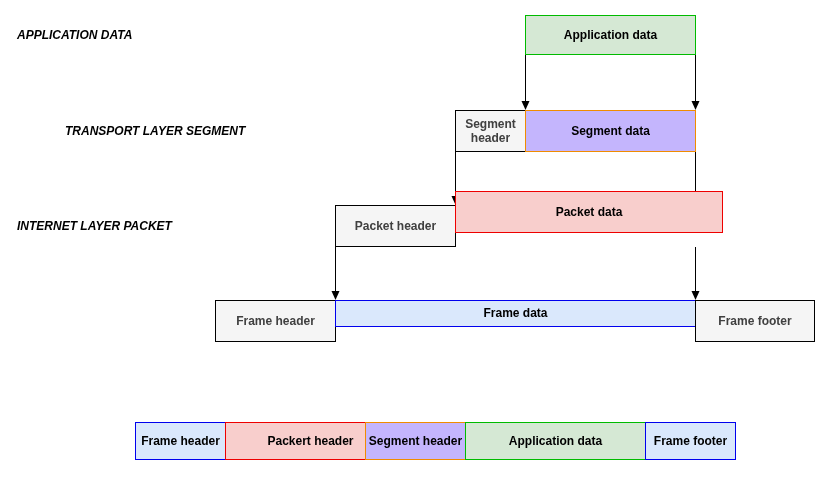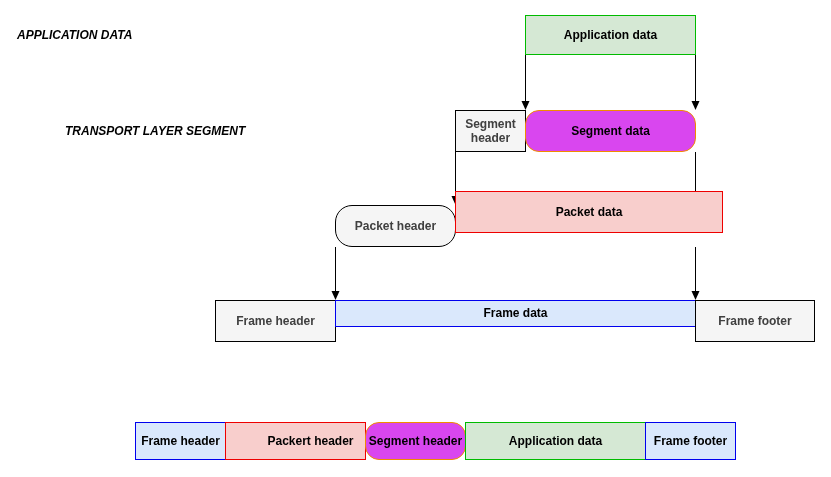--- a/index.html
+++ b/index.html
@@ -34,37 +34,38 @@
     align-items: center;
     justify-content: center;
     text-align: center;
     font-size: 12px;
     color: #000000;
     line-height: 1.2;
     padding: 2px;
   }
   .box.gray   { background: #f5f5f5; border-color: #000000; color: #404040; }
   .box.green  { background: #d5e8d4; border-color: #00bb00; }
-  .box.orange { background: #d946ef; border-color: #f08c00; border-radius: 14px; }
+  .box.orange { background: #c4b5fd; border-color: #f08c00; }
   .box.red    { background: #f8cecc; border-color: #ee0000; }
   .box.blue   { background: #dae8fc; border-color: #0000ee; }
   .arrows {
     position: absolute;
     left: 0;
     top: 0;
     pointer-events: none;
   }
 </style>
 </head>
 <body>
 
 <div class="canvas">
 
   <div class="row-label" style="top:15px; height:40px;">APPLICATION DATA</div>
   <div class="row-label" style="top:110px; height:42px;margin-left:48px;">TRANSPORT LAYER SEGMENT</div>
+  <div class="row-label" style="top:205px; height:42px;">INTERNET LAYER PACKET</div>
 
   <svg class="arrows" width="831" height="477">
     <g stroke="#000000" stroke-width="1" fill="none">
       <line x1="525.5" y1="55" x2="525.5" y2="102"></line>
       <line x1="695.5" y1="55" x2="695.5" y2="102"></line>
       <line x1="455.5" y1="152" x2="455.5" y2="197"></line>
       <line x1="695.5" y1="152" x2="695.5" y2="197"></line>
       <line x1="335.5" y1="247" x2="335.5" y2="292"></line>
       <line x1="695.5" y1="247" x2="695.5" y2="292"></line>
     </g>
@@ -82,21 +83,21 @@
     <span>Application data</span>
   </div>
 
   <div class="box gray" style="left:455px; top:110px; width:71px; height:42px;">
     <span>Segment header</span>
   </div>
   <div class="box orange" style="left:525px; top:110px; width:171px; height:42px;">
     <span>Segment data</span>
   </div>
 
-  <div class="box gray" style="left:335px; top:205px; width:121px; height:42px;border-radius:17px;">
+  <div class="box gray" style="left:335px; top:205px; width:121px; height:42px;">
     <span>Packet header</span>
   </div>
   <div class="box red" style="left:455px; top:191px; width:268px; height:42px;">
     <span>Packet data</span>
   </div>
 
   <div class="box gray" style="left:215px; top:300px; width:121px; height:42px;">
     <span>Frame header</span>
   </div>
   <div class="box blue" style="left:335px; top:300px; width:361px; height:27px;">

